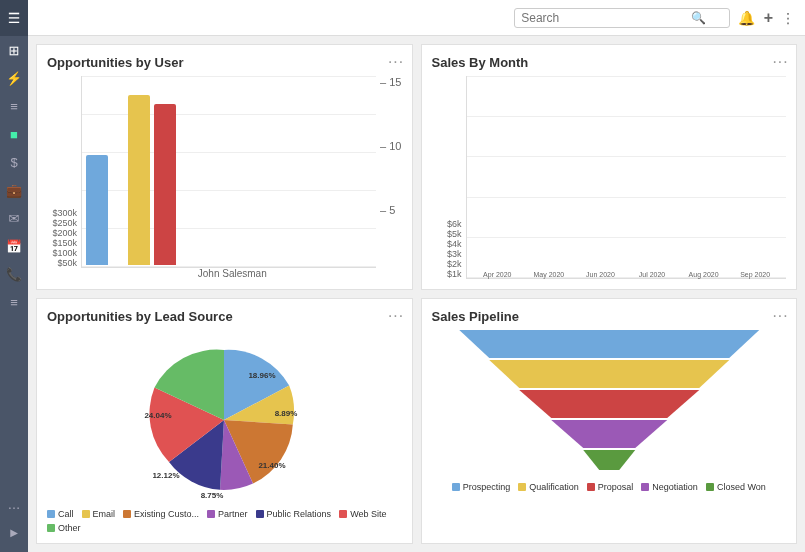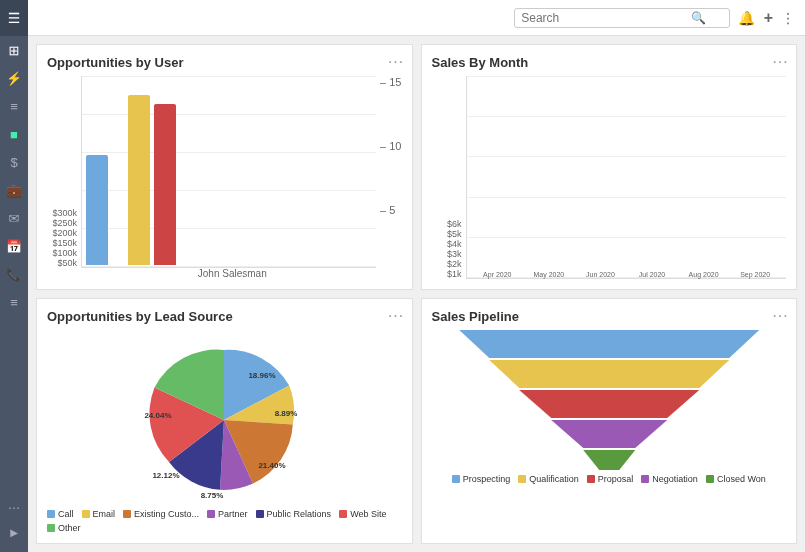--- a/index.html
+++ b/index.html
@@ -428,21 +428,21 @@
 
           <polygon points="50,30 290,30 260,58 80,58" fill="#e6c44e"></polygon>
 
           <polygon points="80,60 260,60 228,88 112,88" fill="#cc4444"></polygon>
 
           <polygon points="112,90 228,90 196,118 144,118" fill="#9b59b6"></polygon>
 
           <polygon points="144,120 196,120 180,140 160,140" fill="#5a9a3f"></polygon>
         </svg>
 
-        <div style="display:flex;flex-wrap:wrap;gap:4px 8px;margin-top:4px;">
+        <div style="display:flex;flex-wrap:wrap;gap:4px 8px;margin-top:12px;">
           <div class="legend-item">
             <div class="legend-dot" style="background:#6fa8dc;"></div>
               <span>Prospecting</span>
           </div>
           <div class="legend-item">
             <div class="legend-dot" style="background:#e6c44e;"></div>
               <span>Qualification</span>
           </div>
           <div class="legend-item">
             <div class="legend-dot" style="background:#cc4444;"></div>

